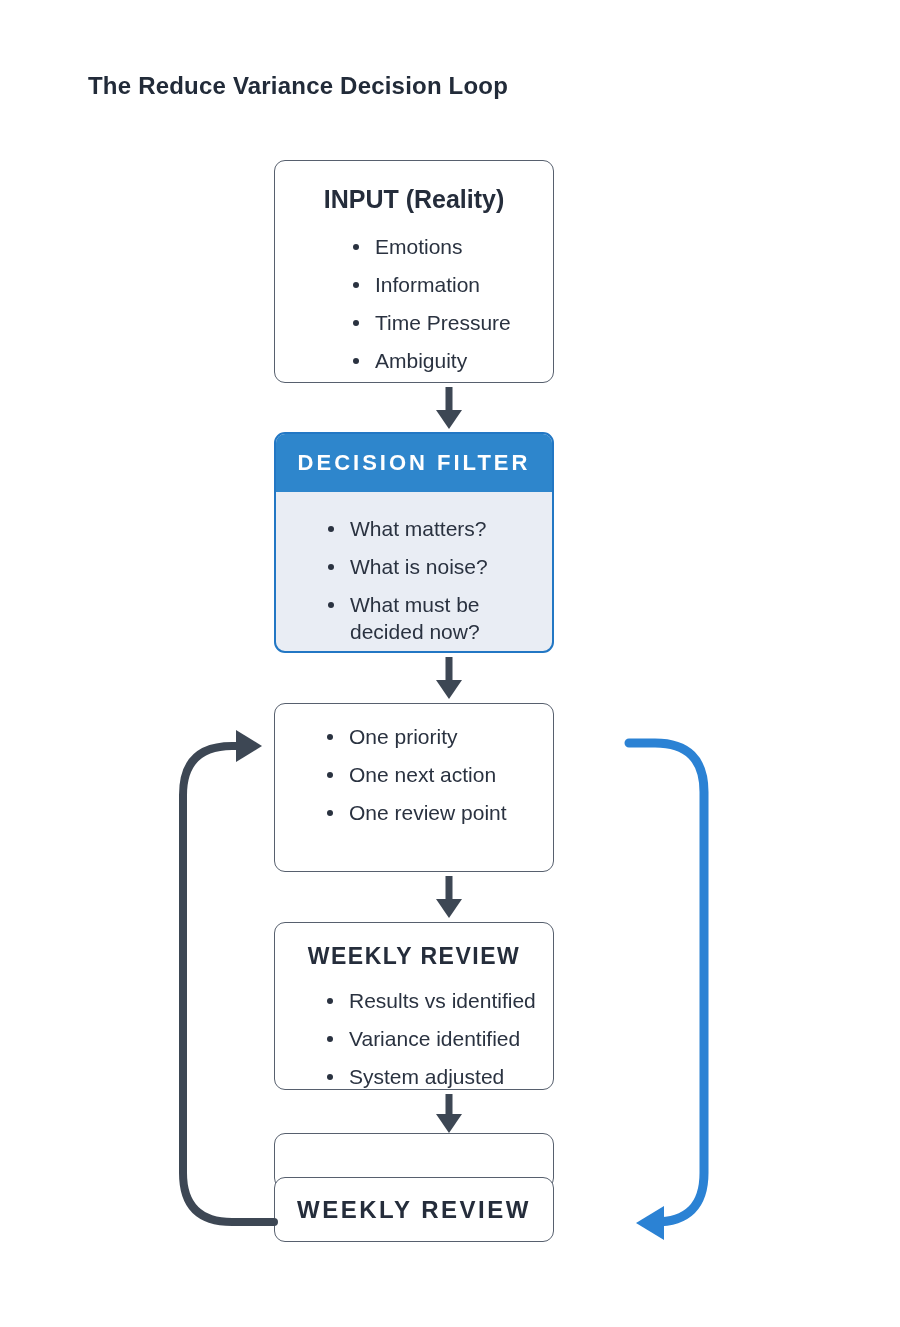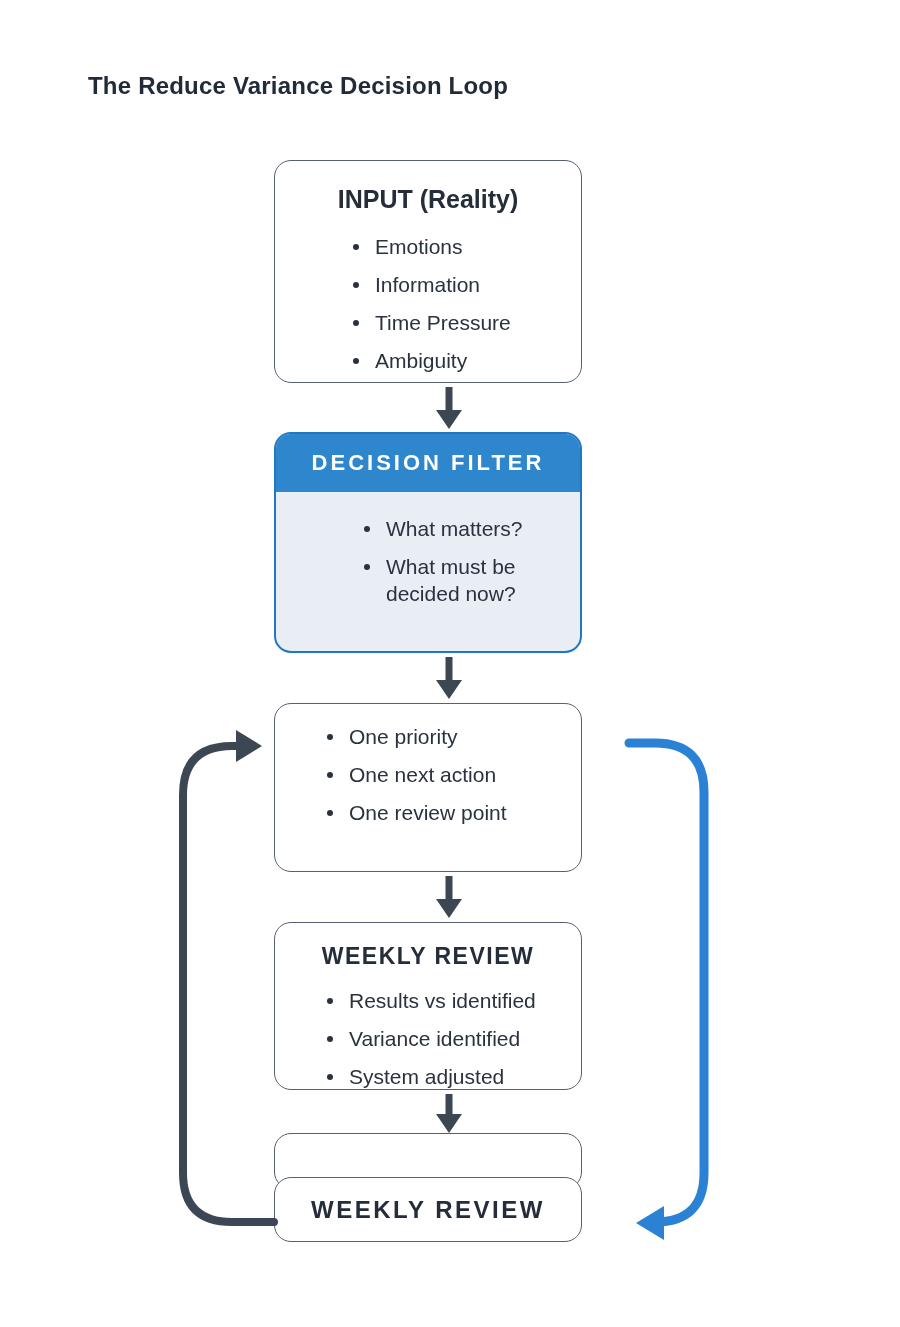--- a/index.html
+++ b/index.html
@@ -20,24 +20,24 @@
     top: 72px;
     font-size: 24px;
     font-weight: 700;
     letter-spacing: 0.2px;
     color: #222b39;
   }
 
   .box {
     position: absolute;
     left: 274px;
-    width: 308px;
+    width: 280px;
     background: #ffffff;
     border: 1.6px solid #57606e;
-    border-radius: 17px;
+    border-radius: 11px;
   }
 
   .box-title {
     text-align: center;
     font-weight: 700;
     color: #252d3b;
   }
 
   .bullets {
     display: flex;
@@ -82,21 +82,21 @@
     background: #2e86cc;
     display: flex;
     align-items: center;
     justify-content: center;
   }
   .filter-header .box-title {
     color: #ffffff;
     font-size: 22px;
     letter-spacing: 3px;
   }
-  .filter-body { padding: 24px 20px 0 52px; margin-left: 36px; }
+  .filter-body { padding: 24px 20px 0 52px; }
   .filter-body .bullet-text { max-width: 185px; }
 
   
   .box-action { top: 703px; height: 169px; padding: 20px 20px 0 52px; }
   .box-action .box-title { font-size: 23px; letter-spacing: 1.5px; margin: 0 0 18px -32px; }
 
   
   .box-review { top: 922px; height: 168px; padding: 20px 16px 0 52px; }
   .box-review .box-title { font-size: 23px; letter-spacing: 1.5px; margin: 0 0 18px -36px; }
 
@@ -154,20 +154,24 @@
       <div class="box-title">DECISION FILTER</div>
     </div>
     <div class="filter-body">
       <div class="bullets">
         <div class="bullet">
           <span class="dot"></span>
           <span class="bullet-text">What matters?</span>
         </div>
         <div class="bullet">
           <span class="dot"></span>
+          <span class="bullet-text">What is noise?</span>
+        </div>
+        <div class="bullet">
+          <span class="dot"></span>
           <span class="bullet-text">What must be decided now?</span>
         </div>
       </div>
     </div>
   </div>
 
   <div class="box box-action">
     <div class="bullets">
       <div class="bullet">
         <span class="dot"></span>

